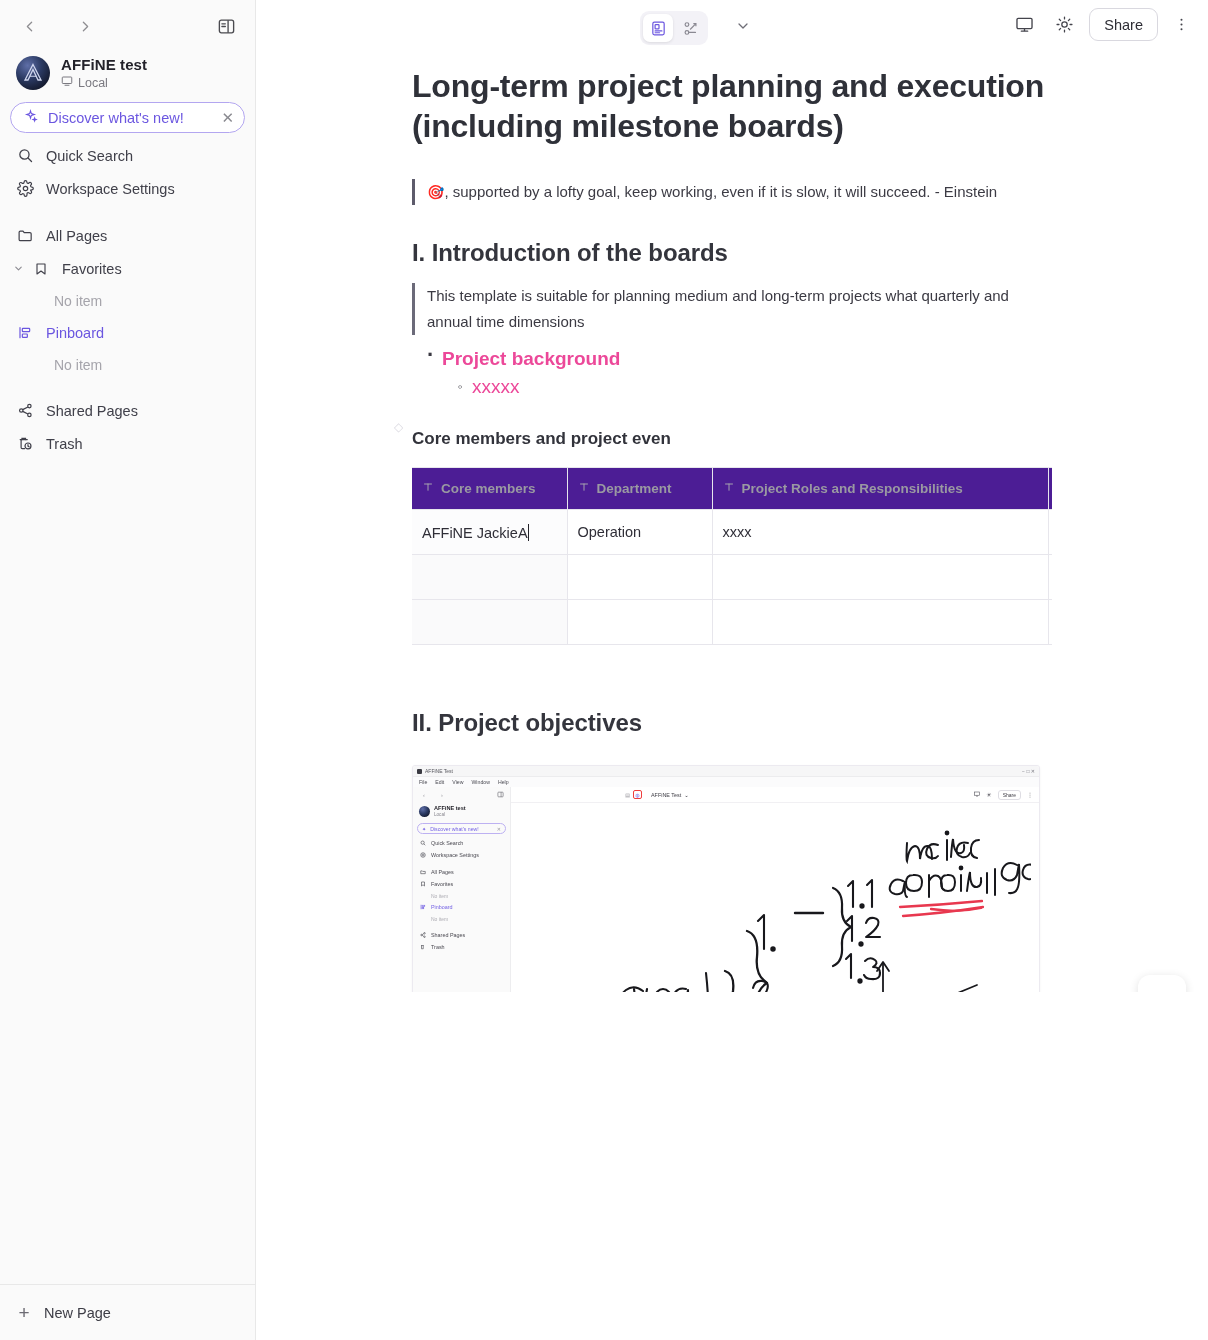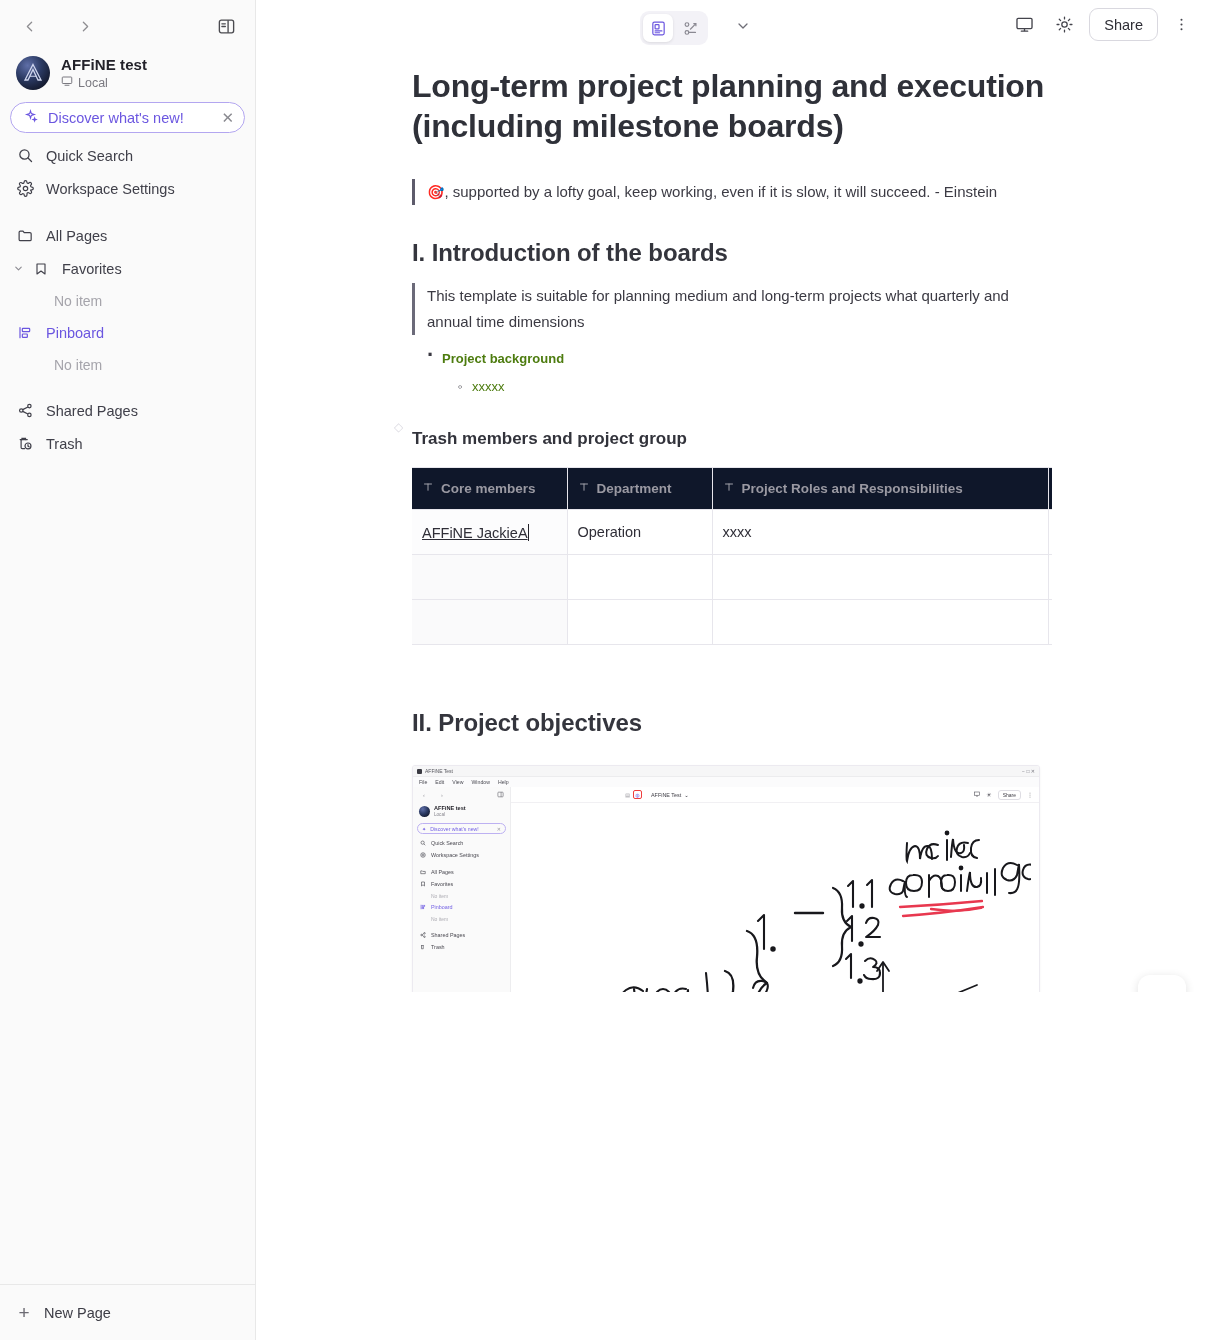--- a/index.html
+++ b/index.html
@@ -138,21 +138,21 @@
 
   h2.sec {
     font-size: 24px; font-weight: 700; color: #34353d; margin-top: 34px; letter-spacing: -.1px;
   }
   .note {
     border-left: 3px solid #6b6a79; padding-left: 12px;
     margin-top: 16px; font-size: 15px; line-height: 26px; color: #3b3a43;
   }
 
   ul.bul { list-style: none; margin-top: 10px; }
-  ul.bul li { position: relative; font-size: 13px; line-height: 28px; color: #4d7c0f; padding-left: 30px; }
+  ul.bul li { position: relative; font-size: 19px; line-height: 28px; color: #ec4899; padding-left: 30px; }
   ul.bul li::before {
     content: "·"; position: absolute; left: 15px; top: -4px; font-size: 22px; color: #3a3942;
   }
   ul.bul li.bold { font-weight: 700; }
   ul.bul li.sub { padding-left: 60px; }
   ul.bul li.sub::before {
     content: "◦"; left: 46px; top: 0px; font-size: 13px; color: #3a3942;
   }
   .drag-handle {
     position: absolute; left: -18px; top: 76px; width: 12px; height: 12px;
@@ -168,27 +168,27 @@
   table.db col.c2 { width: 145px; }
   table.db col.c3 { width: 336px; }
   table.db col.c4 { width: 4px; }
   table.db th, table.db td {
     border-top: 1px solid #e7e6ec; border-bottom: 1px solid #e7e6ec;
     border-right: 1px solid #e7e6ec;
     text-align: left; vertical-align: middle;
   }
   table.db th {
     height: 42px; padding: 0 10px; font-size: 13.5px; font-weight: 700;
-    color: #9a99a2; background: #0f172a;
+    color: #9a99a2; background: #4c1d95;
   }
   table.db th .tcol { display: flex; align-items: center; gap: 7px; }
   table.db td {
     height: 45px; padding: 0 10px; font-size: 14.5px; color: #2f2e37; background: #fff;
   }
-  table.db td.first-col { background: #fafafb; text-decoration: underline; }
+  table.db td.first-col { background: #fafafb; }
   table.db td.empty { height: 45px; }
   table.db tr.r1 td.first-col { background: #fcfcfd; }
   .caret-cursor {
     display: inline-block; width: 1.5px; height: 17px; background: #23222a;
     vertical-align: -3px; margin-left: 0px;
   }
 
   
   .embed {
     margin-top: 28px; width: 628px; height: 400px;
@@ -525,21 +525,21 @@
         <div class="note">This template is suitable for planning medium and long-term projects what quarterly and annual time dimensions</div>
 
         <div style="position:relative;">
           <span class="drag-handle">◇</span>
           <ul class="bul">
             <li class="bold">Project background</li>
             <li class="sub">xxxxx</li>
           </ul>
         </div>
 
-        <h3 class="sub">Trash members and project group</h3>
+        <h3 class="sub">Core members and project even</h3>
 
         <div class="tbl-wrap">
           <table class="db">
             <colgroup>
                 <col class="c1">
                 <col class="c2">
                 <col class="c3">
                 <col class="c4">
               </colgroup>
             <thead>

